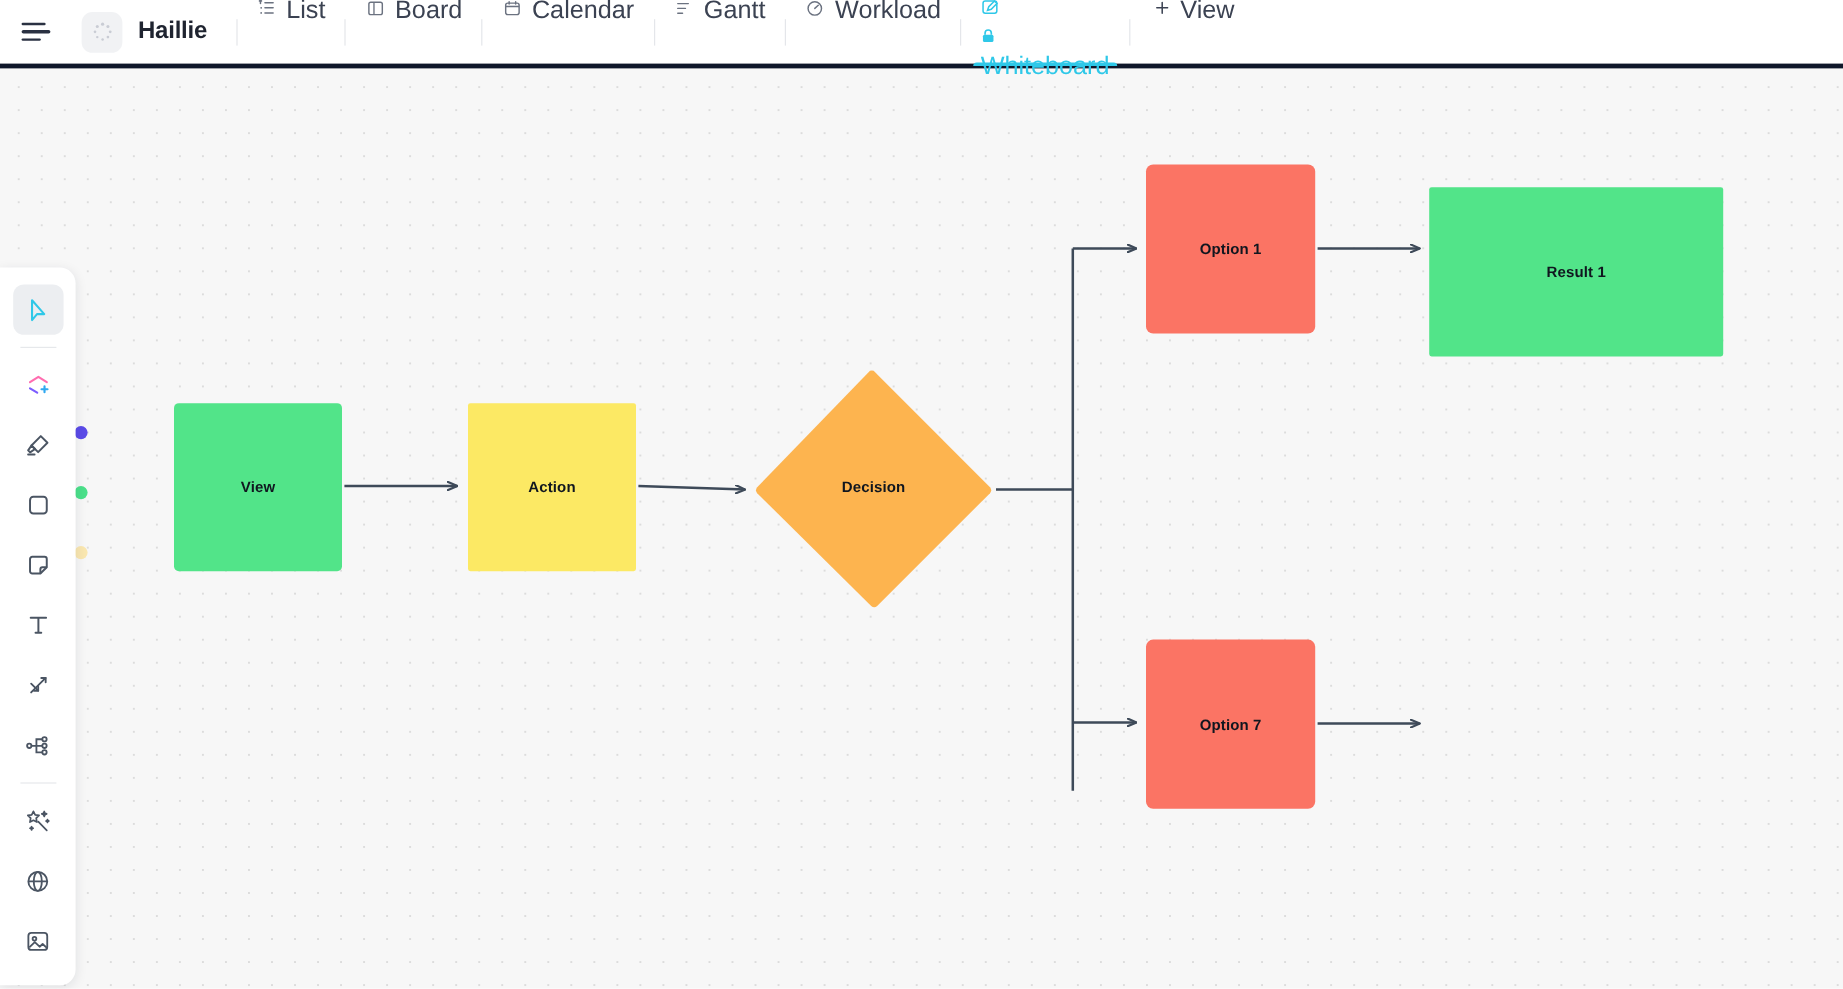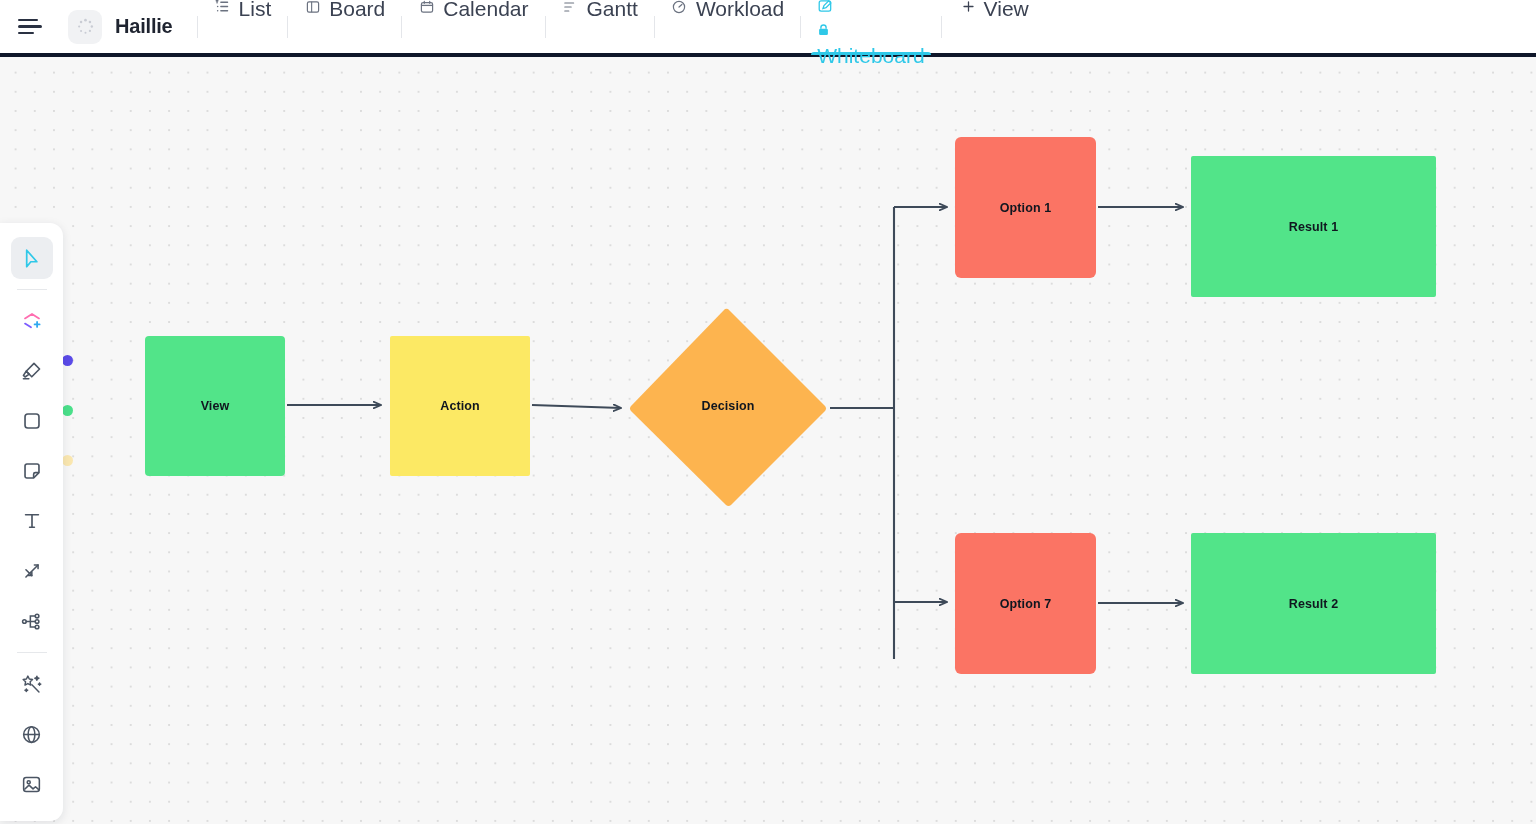--- a/index.html
+++ b/index.html
@@ -278,23 +278,20 @@
     </div>
 
     <div class="node" style="left:1191px;top:79px;width:245px;height:141px;background:#52e489;border-radius:2px;margin-top:20px;">
       <span>Result 1</span>
     </div>
 
     <div class="node" style="left:955px;top:476px;width:141px;height:141px;background:#fb7464;border-radius:6px;">
       <span>Option 7</span>
     </div>
 
-    <div class="node" style="left:1191px;top:476px;width:245px;height:141px;background:#52e489;border-radius:2px;">
-      <span>Result 2</span>
-    </div>
 
     <div class="dots-col">
       <div class="cdot" style="top:0px;  background:#5b4be8;"></div>
       <div class="cdot" style="top:50px; background:#4be08a;"></div>
       <div class="cdot" style="top:100px;background:#fae7b0;"></div>
     </div>
   </div>
 
   <div class="toolbar">
 

